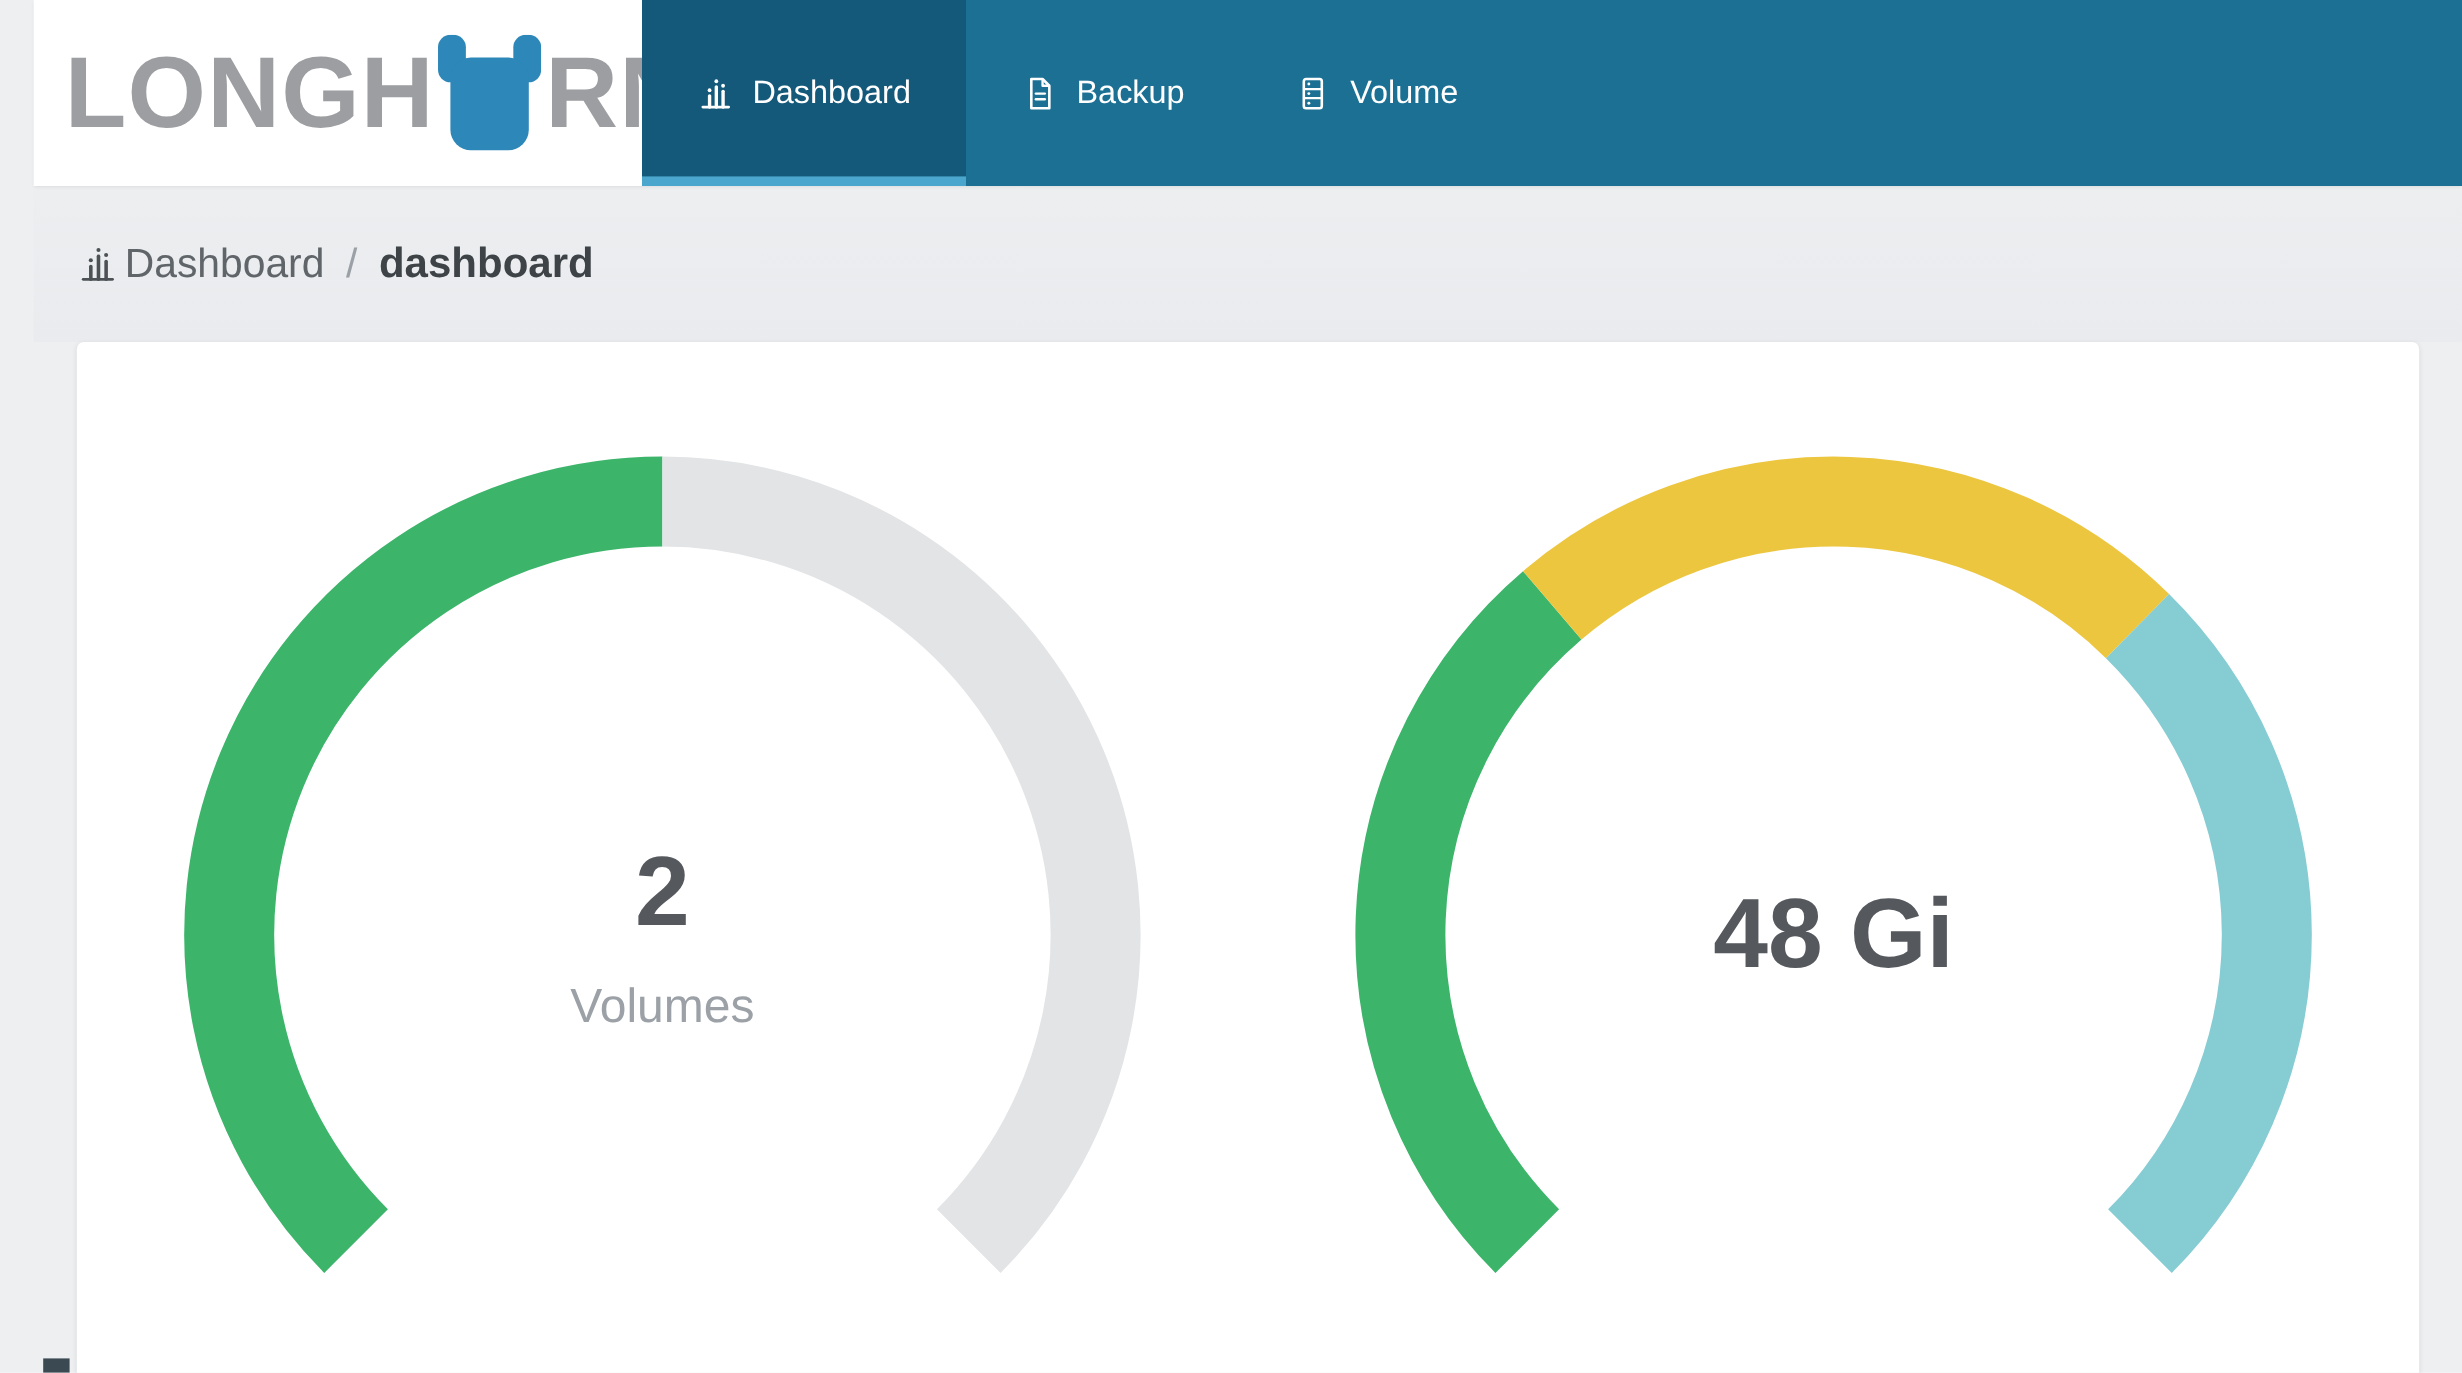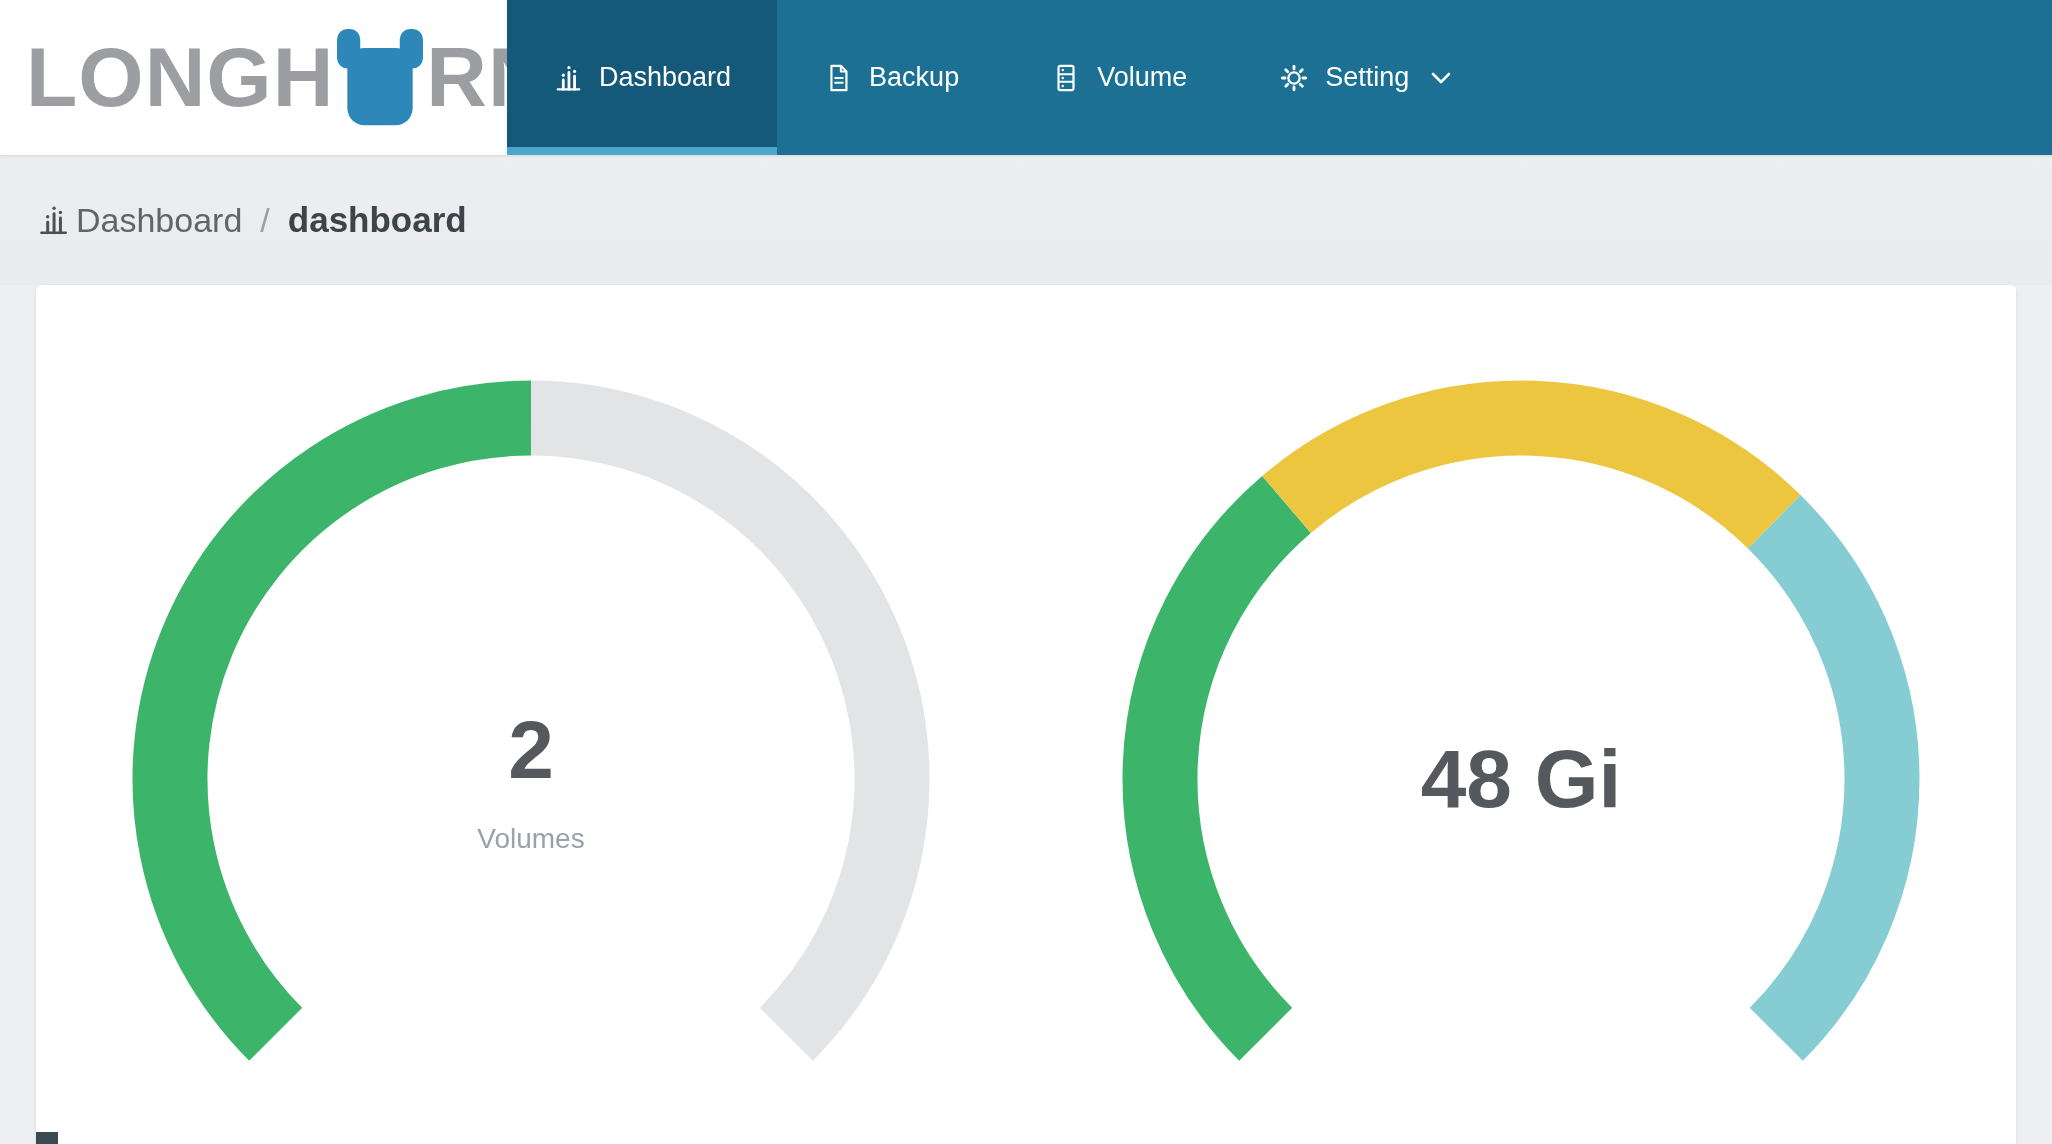--- a/index.html
+++ b/index.html
@@ -2,21 +2,21 @@
 <html><head>
 <meta charset="utf-8">
 <style>
   * { margin:0; padding:0; box-sizing:border-box; }
   html,body { width:2052px; height:1144px; }
   body {
     font-family:"Liberation Sans", sans-serif;
     background:#edeff1;
     overflow:hidden;
   }
-  .page { position:relative; width:2052px; height:1144px; }
+  .page { position:relative; width:2052px; height:1144px;padding-left:28px; }
 
   
   .header { position:relative; height:155px; background:#ffffff; z-index:5; box-shadow:0 1px 3px rgba(0,0,0,.10); }
   .logo {
     position:absolute; left:26px; top:50%; transform:translateY(-50%);
     display:flex; align-items:center; z-index:1; white-space:nowrap;
     font-size:84px; font-weight:800; letter-spacing:1px; color:#9c9ea1; cursor:pointer;
   }
   .logo .bull { width:86px; height:98px; margin:0 3px; display:block; }
 
@@ -53,21 +53,21 @@
     display:flex;
   }
   .gauge-col { flex:1; display:flex; justify-content:center; }
   .gauge-wrap { position:relative; width:820px; height:820px; margin-top:84px; }
   .gauge-svg { width:820px; height:820px; display:block; }
   .gauge-center {
     position:absolute; inset:0; display:flex; flex-direction:column;
     align-items:center; justify-content:center; pointer-events:none;
   }
   .gauge-value { font-size:82px; font-weight:600; color:#55595d; }
-  .gauge-label { margin-top:26px; font-size:28px; color:#9ba1a6; }
+  .gauge-label { margin-top:26px; font-size:40px; color:#9ba1a6; }
 
   .partial-footer { position:absolute; left:36px; bottom:0; width:22px; height:12px; background:#3b4a52; }
 </style>
 </head>
 <body>
 
 <div class="page">
 
   <div class="header">
 
@@ -112,39 +112,20 @@
           <rect x="8" y="3" width="16" height="26" rx="2" stroke="currentColor" stroke-width="2.3" fill="none"></rect>
           <path d="M8 12 H24" stroke="currentColor" stroke-width="2.1" fill="none"></path>
           <path d="M8 20 H24" stroke="currentColor" stroke-width="2.1" fill="none"></path>
           <circle cx="12.5" cy="7.5" r="1.3" fill="currentColor"></circle>
           <circle cx="12.5" cy="16" r="1.3" fill="currentColor"></circle>
           <circle cx="12.5" cy="24.5" r="1.3" fill="currentColor"></circle>
         </svg>
         <span>Volume</span>
       </div>
 
-      <div class="nav-item">
-        <svg class="nav-icon" viewBox="0 0 32 32" aria-hidden="true">
-          <circle cx="16" cy="16" r="6" stroke="currentColor" stroke-width="2.5" fill="none"></circle>
-          <g stroke="currentColor" stroke-width="3" stroke-linecap="round">
-            <path d="M16 3.5 V6.5"></path>
-            <path d="M16 25.5 V28.5"></path>
-            <path d="M3.5 16 H6.5"></path>
-            <path d="M25.5 16 H28.5"></path>
-            <path d="M7.2 7.2 L9.3 9.3"></path>
-            <path d="M22.7 22.7 L24.8 24.8"></path>
-            <path d="M24.8 7.2 L22.7 9.3"></path>
-            <path d="M9.3 22.7 L7.2 24.8"></path>
-          </g>
-        </svg>
-        <span>Setting</span>
-        <svg class="chev" viewBox="0 0 20 12" aria-hidden="true">
-          <polyline points="2,2 10,10 18,2" stroke="#ffffff" stroke-width="2.6" fill="none" stroke-linecap="round" stroke-linejoin="round"></polyline>
-        </svg>
-      </div>
 
     </div>
   </div>
 
   <div class="breadcrumb-bar">
     <div class="breadcrumb">
       <svg class="crumb-icon" viewBox="0 0 32 32" aria-hidden="true">
         <path d="M5 28 H28" stroke="currentColor" stroke-width="2.2" stroke-linecap="round" fill="none"></path>
         <path d="M11 28 V18" stroke="currentColor" stroke-width="2.8" stroke-linecap="round" fill="none"></path>
         <path d="M17 28 V10" stroke="currentColor" stroke-width="2.8" stroke-linecap="round" fill="none"></path>

